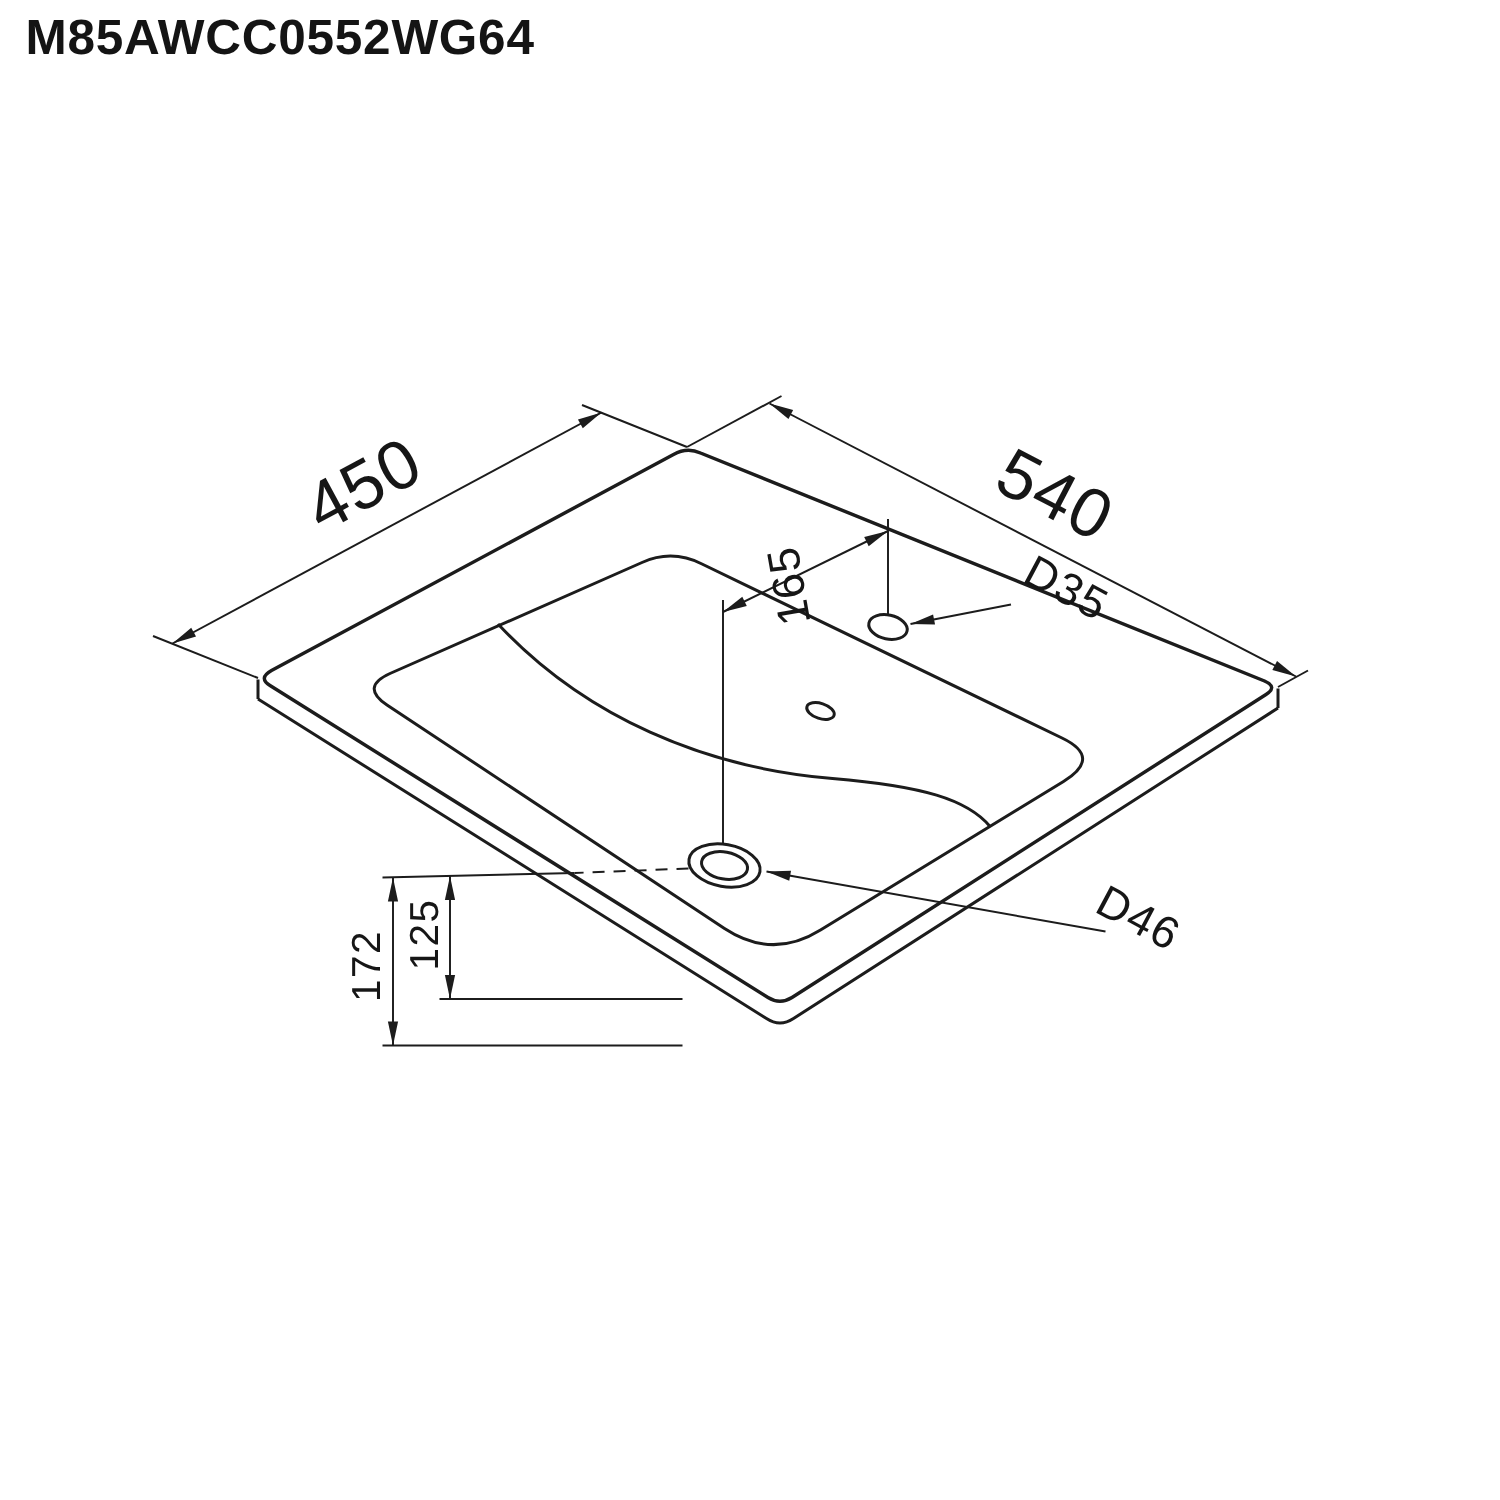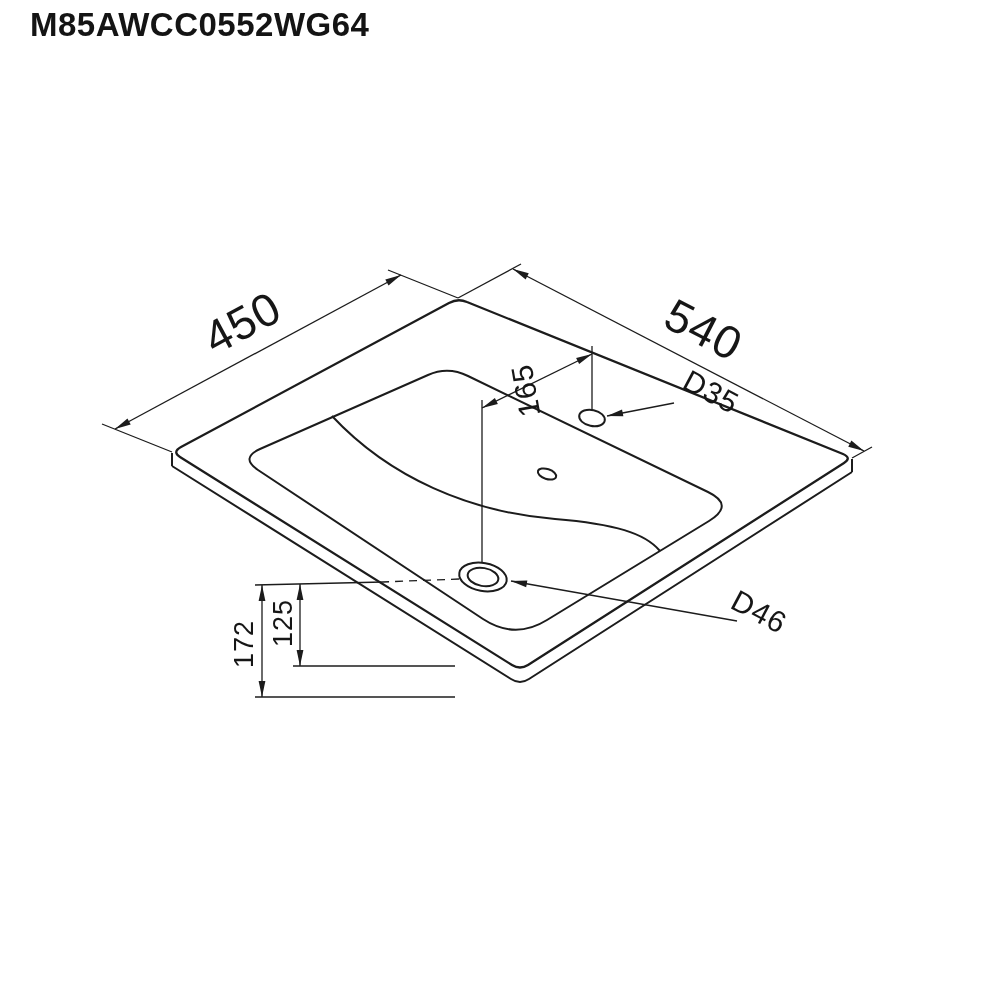--- a/index.html
+++ b/index.html
@@ -5,21 +5,21 @@
   html,body{margin:0;padding:0;background:#ffffff;}
   .page{
     position:relative;
     width:1000px;height:1000px;
     background:#ffffff;
     overflow:hidden;
     font-family:"Liberation Sans", sans-serif;
   }
   .product-code{
     position:absolute;
-    left:30px;top:6px;
+    left:17px;top:6px;
     margin:0;
     font-size:33px;
     font-weight:700;
     letter-spacing:0.5px;
     color:#141414;
     font-family:"Liberation Sans", sans-serif;
   }
   svg.drawing{position:absolute;left:0;top:0;}
   .ink{stroke:#1c1c1c;fill:none;}
   .w-outline{stroke-width:2.3;}

